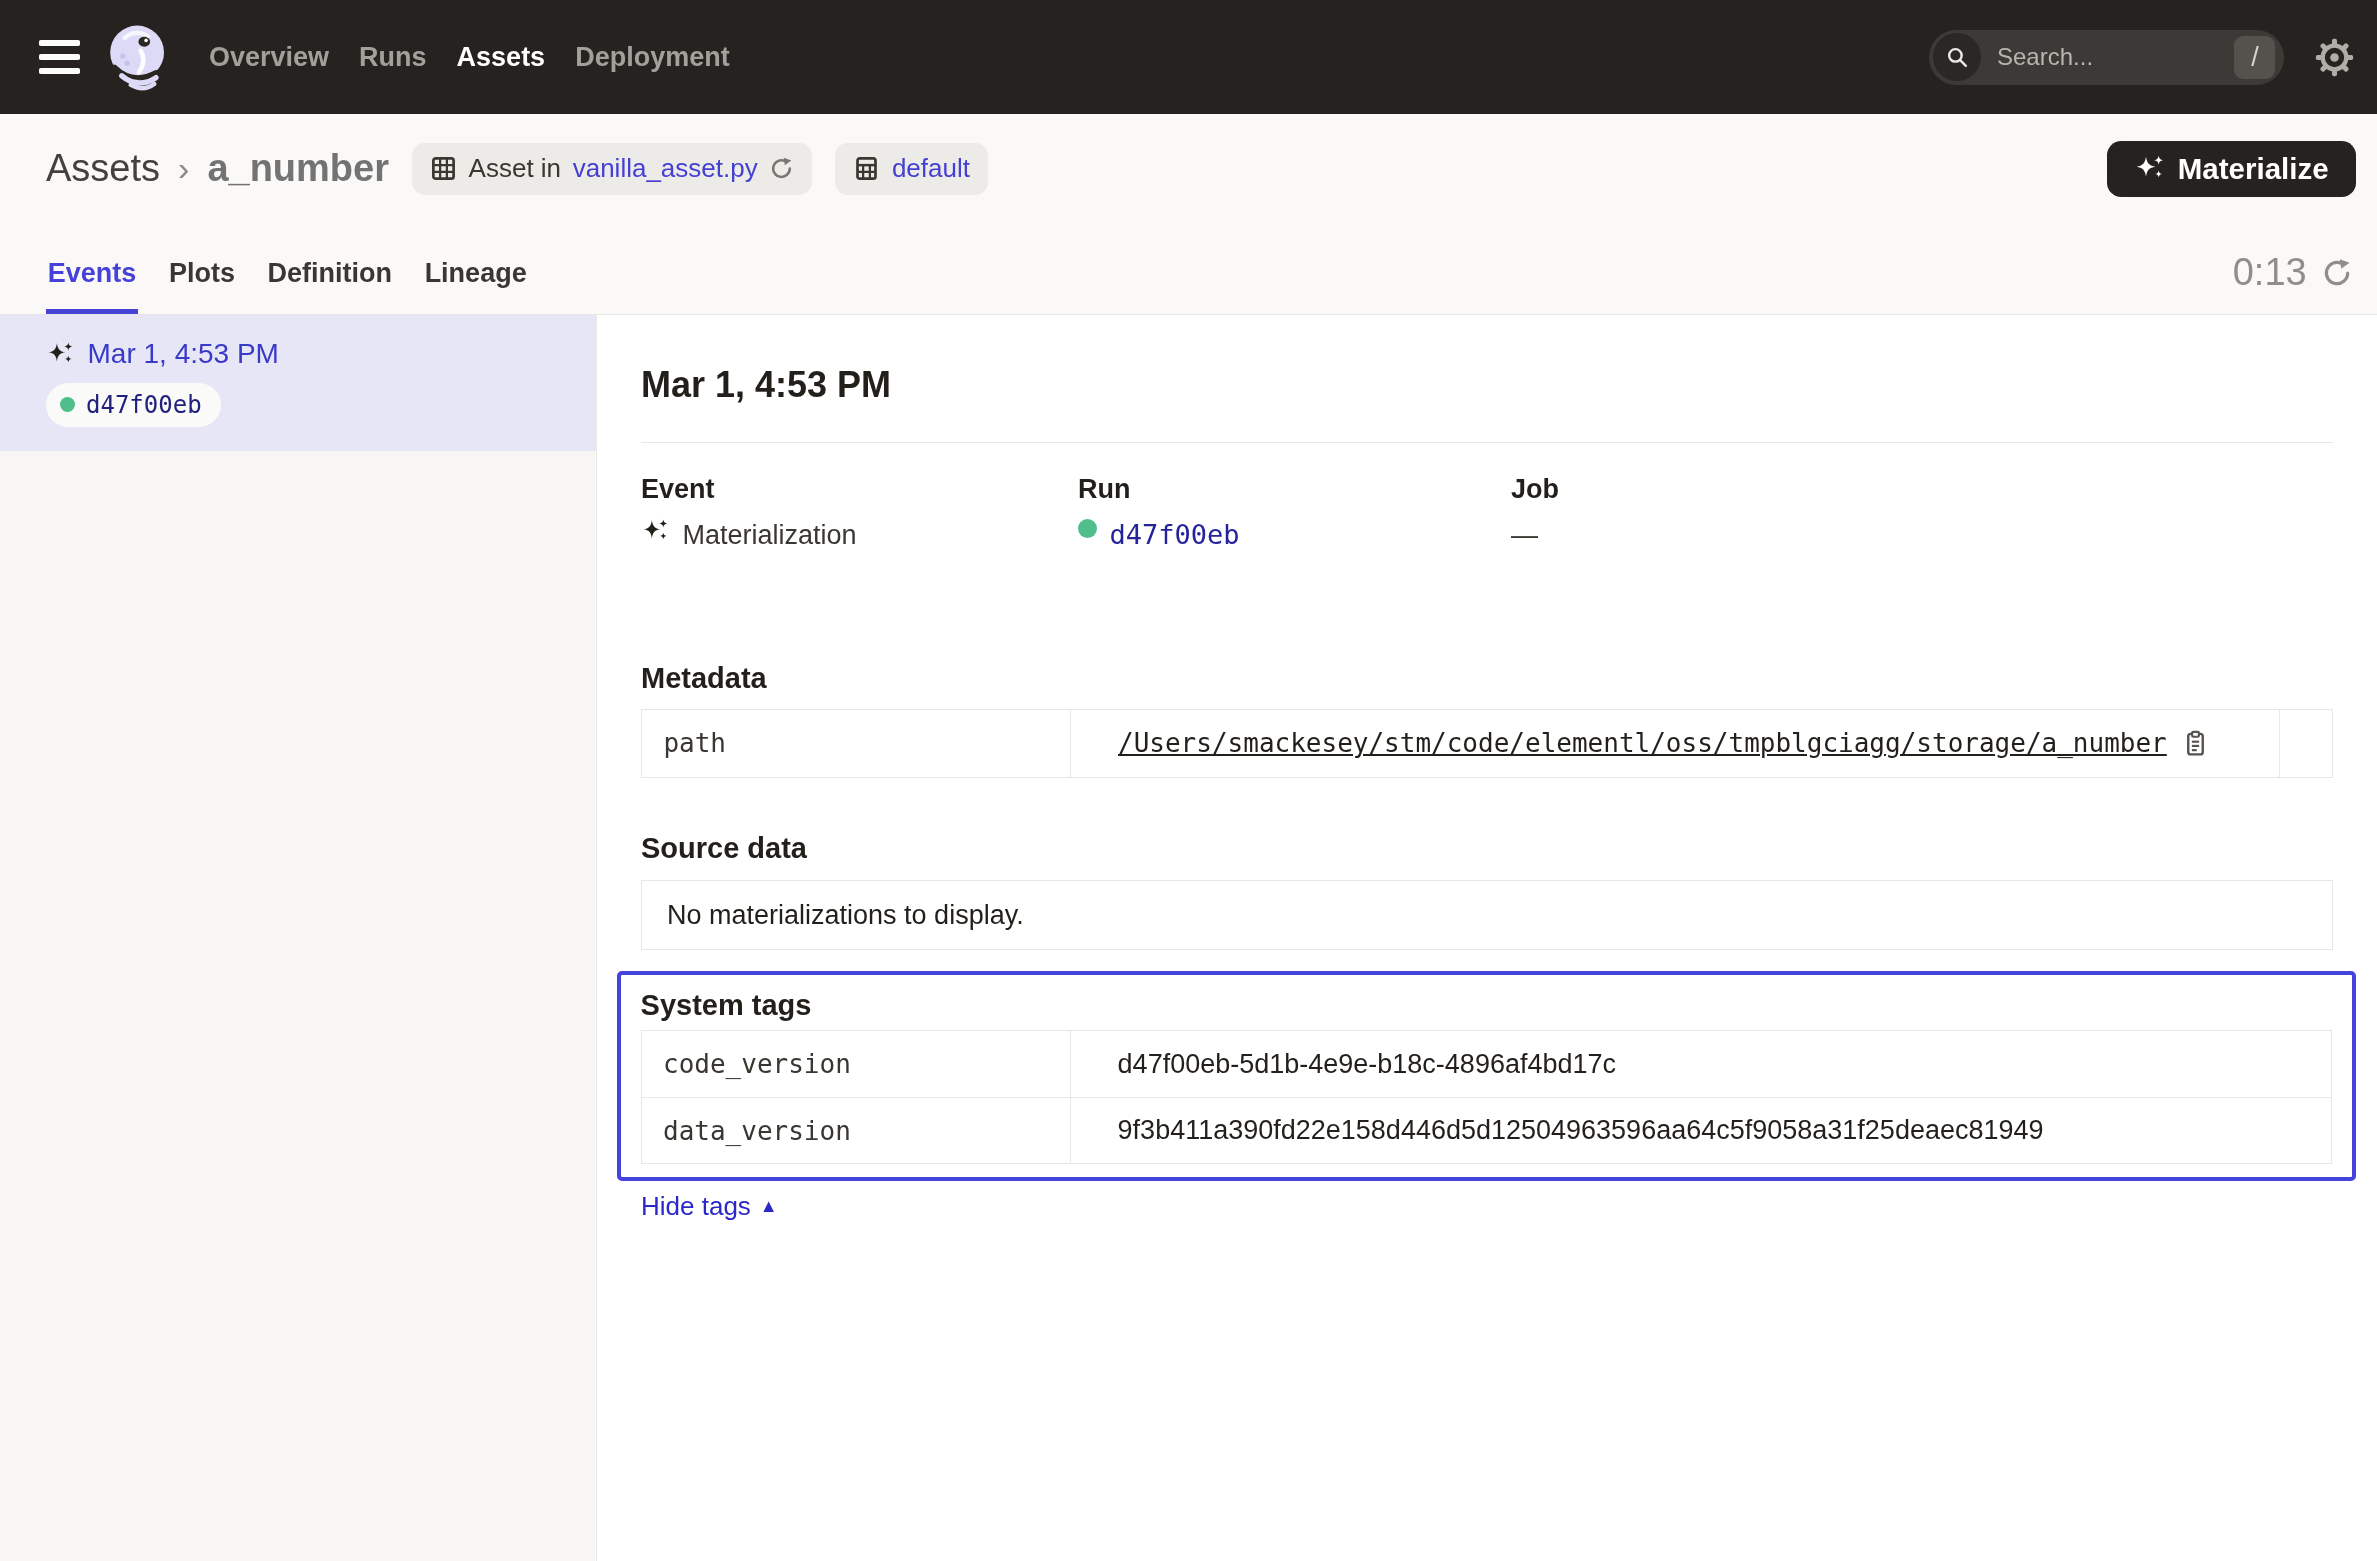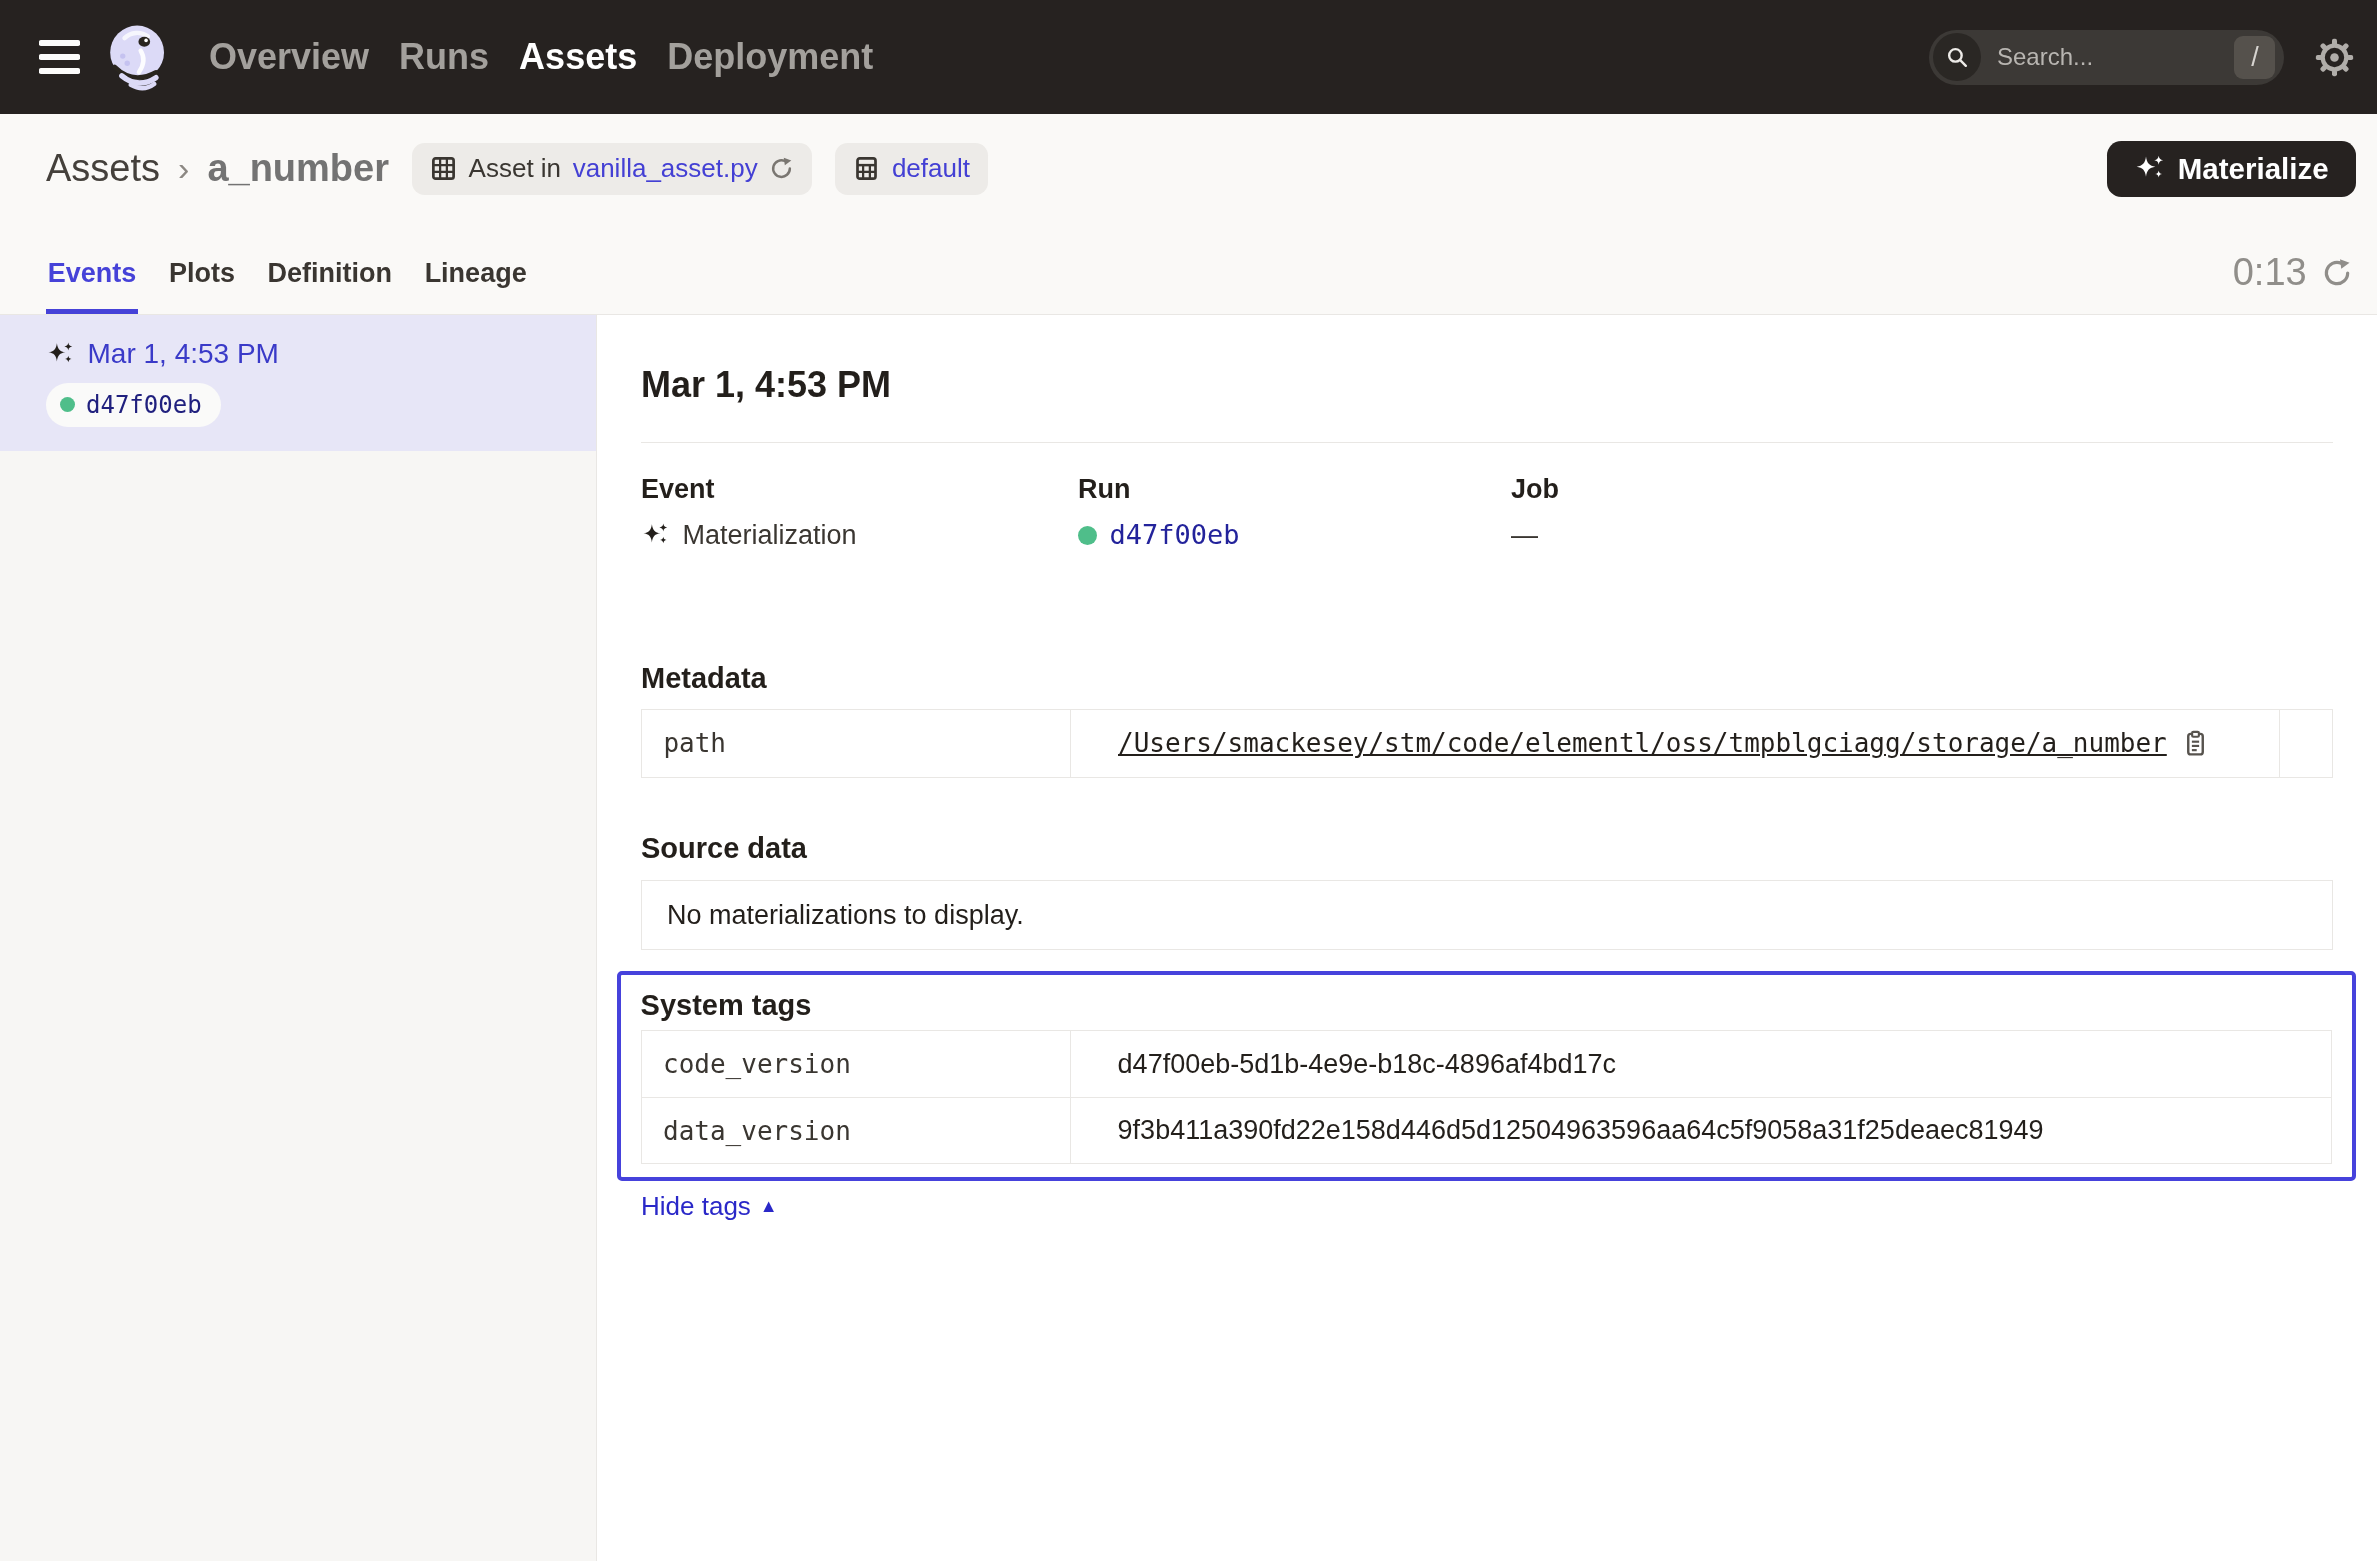--- a/index.html
+++ b/index.html
@@ -6,21 +6,21 @@
   html,body { width:2377px; height:1561px; overflow:hidden; background:#FFFFFF;
     font-family:"Liberation Sans", sans-serif; color:#231F1B; }
   .mono { font-family:"DejaVu Sans Mono", monospace; }
 
   
   .navbar { height:114px; background:#262220; display:flex; align-items:center; padding:0 19.6px 0 39px; }
   .hamburger { width:41px; display:flex; flex-direction:column; gap:8px; cursor:pointer; margin-right:23px; }
   .hamburger span { display:block; height:6.3px; background:#FCFCFB; border-radius:1.8px; }
   .logo-wrap { width:70px; height:70px; margin-right:36px; }
   .nav-items { display:flex; align-items:center; gap:30px; }
-  .nav-item { font-size:36px; font-weight:600; color:#A3A09C; cursor:pointer; }
+  .nav-item { font-size:27px; font-weight:600; color:#A3A09C; cursor:pointer; }
   .nav-item.active { color:#FFFFFF; font-weight:700; }
   .search-pill { margin-left:auto; width:355px; height:55px; background:#3C3936; border-radius:29px;
     display:flex; align-items:center; cursor:text; }
   .search-circle { width:48px; height:48px; margin-left:3.6px; border-radius:50%; background:#2A2724;
     display:flex; align-items:center; justify-content:center; flex:none; }
   .search-placeholder { margin-left:16px; font-size:24px; color:#B8B5B1; }
   .search-shortcut { margin-left:auto; margin-right:9px; width:41px; height:43px; border-radius:9px;
     background:#55514C; color:#D7D4D0; font-size:27px; display:flex; align-items:center; justify-content:center; }
   .gear-btn { margin-left:27px; width:46px; height:46px; display:flex; align-items:center; justify-content:center;
     color:#B0ADA9; cursor:pointer; }
@@ -58,21 +58,21 @@
   .dot-s { width:15px; height:15px; }
   .dot-m { width:19px; height:19px; }
   .run-badge .mono { font-size:24px; color:#20207E; }
 
   main { flex:1; padding:0 44px; }
   .main-title { margin-top:48px; font-size:36px; font-weight:700; line-height:43px; }
   .divider { margin-top:36px; border:none; border-top:1.8px solid #E9E7E4; }
   .summary { margin-top:30px; display:flex; }
   .sum-col1 { width:437px; } .sum-col2 { width:433px; } .sum-col3 { flex:1; }
   .sum-label { font-size:27px; font-weight:700; line-height:32px; }
-  .sum-value { margin-top:14.3px; display:flex; align-items:center; gap:12.5px; font-size:27px; line-height:32px; color:#3A3631; }
+  .sum-value { margin-top:14.3px; display:flex; gap:12.5px; font-size:27px; line-height:32px; color:#3A3631; }
   .run-link { font-size:27px; color:#23239B; text-decoration:none; cursor:pointer; }
   .job-dash { color:#3A3631; }
 
   .section-heading { font-size:29px; font-weight:700; line-height:36px; }
   .md-heading { margin-top:109px; }
   .kv-table { margin-top:12.5px; border:1.8px solid #E9E7E4; }
   .kv-row { display:grid; grid-template-columns:429px 1fr 53px; height:67px;gap:24px; }
   .kv-row + .kv-row { border-top:1.8px solid #E9E7E4; }
   .kv-key { display:flex; align-items:center; padding-left:21.4px; border-right:1.8px solid #E9E7E4;
     font-size:26px; color:#3A3631; }

